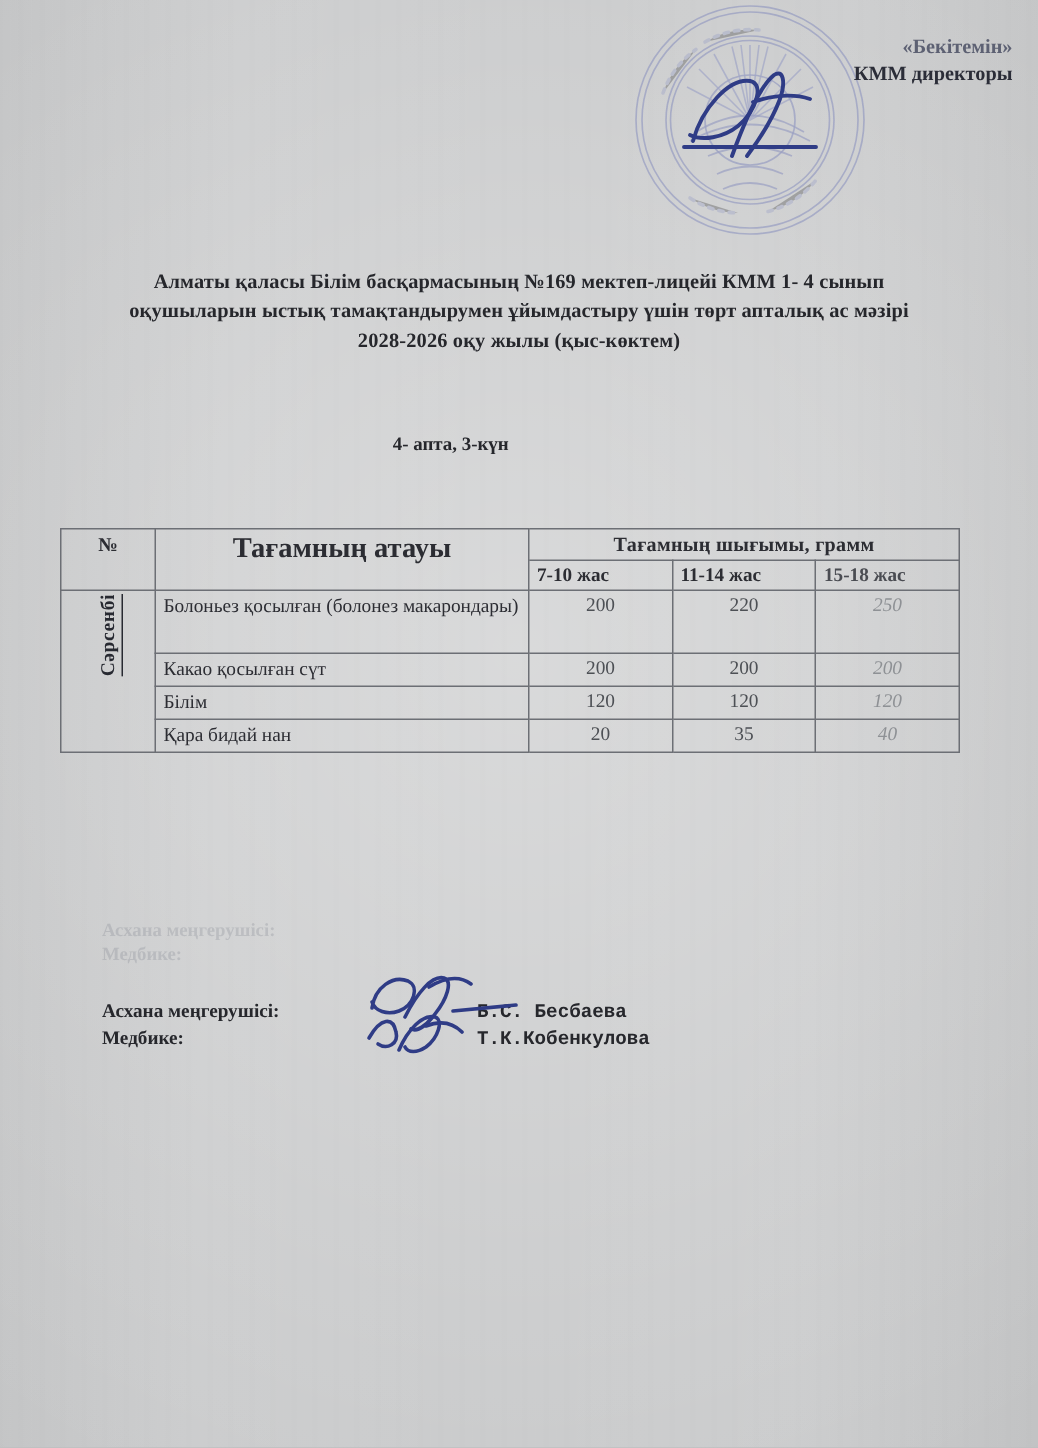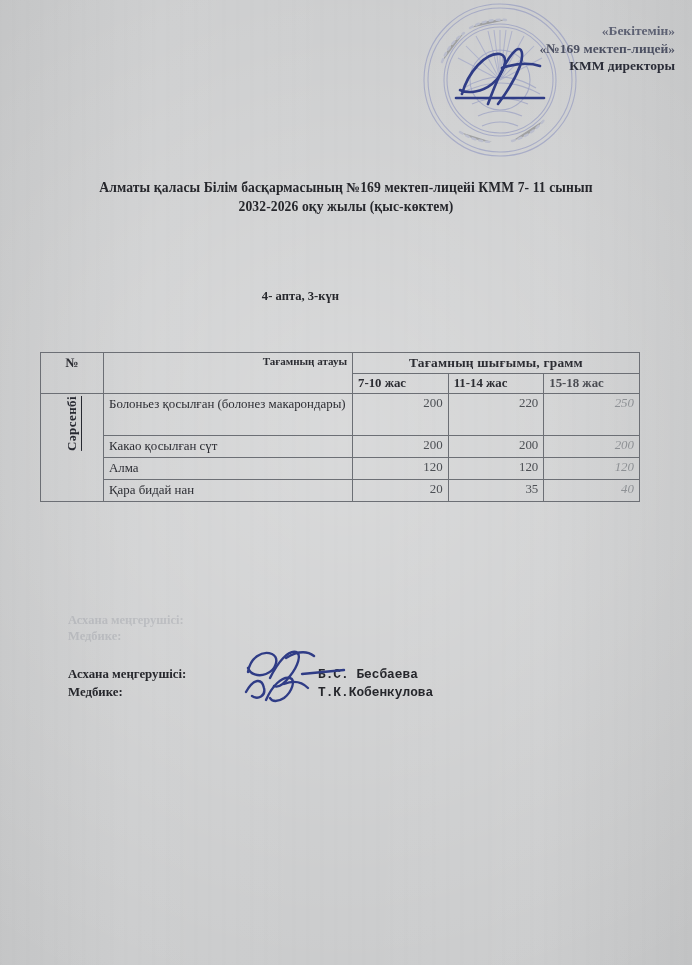--- a/index.html
+++ b/index.html
@@ -115,21 +115,21 @@
     color: #2c2d33;
   }
   #menu-table th, #menu-table td {
     border: 1px solid #6c6f75;
     padding: 2px 5px;
     vertical-align: top;
   }
   #menu-table th { font-weight: bold; }
 
   th.col-no      { width: 52px;  text-align: center; vertical-align: bottom; padding-bottom: 4px; font-size: 13px; }
-  th.col-dish    { width: 238px; text-align: right; font-size: 11px; padding-top: 3px; padding-left: 8px; }
+  th.col-dish    { width: 238px; text-align: center; font-size: 19px; padding-top: 3px; padding-left: 8px; }
   th.col-grp     { text-align: center; font-size: 13.4px; padding-top: 2px; letter-spacing: .2px; }
   th.col-age     { text-align: left; font-size: 12.8px; padding: 2px 0 3px; }
   th.col-age.a1  { width: 104px; }
   th.col-age.a2  { width: 104px; }
   th.col-age.a3  { width: 102px; color: #4a4c52; }
 
   td.c-day {
     width: 52px;
     text-align: center;
     vertical-align: middle;
@@ -147,21 +147,21 @@
     white-space: nowrap;
     color: #272931;
   }
   td.c-dish {
     text-align: left;
     padding: 2px 6px 3px 8px;
     line-height: 1.24;
     font-size: 12.9px;
   }
   td.c-val {
-    text-align: right;
+    text-align: center;
     padding-top: 2px;
     font-size: 12.9px;
     color: #4d5055;
   }
   td.c-val.faded { color: #8e9195; font-style: italic; }
 
   tr.r-tall td.c-dish, tr.r-tall td.c-val { height: 37px; }
   tr.r-norm td.c-dish, tr.r-norm td.c-val { height: 17px; }
 
   
@@ -242,36 +242,36 @@
     <g stroke="#7780c0" stroke-width="2.4" opacity="0.46" stroke-linecap="round">
       <path d="M 22 62 A 60 60 0 0 1 44 33" stroke-dasharray="3 4"></path>
       <path d="M 50 28 A 60 60 0 0 1 86 20" stroke-dasharray="3 4"></path>
       <path d="M 40 132 A 60 60 0 0 0 72 142" stroke-dasharray="3 4"></path>
       <path d="M 92 141 A 60 60 0 0 0 124 120" stroke-dasharray="3 4"></path>
     </g>
   </svg>
 
   <div id="approval">
     <span class="ln fade1">«Бекітемін»</span>
-    <span class="ln fade2">«№169 мектеп-лицей»</span>
     <span class="ln solid">КММ директоры</span>
   </div>
 
   <svg id="dir-sign" viewBox="0 0 120 68">
     <g fill="none" stroke="#2f3c86" stroke-width="2.6" stroke-linecap="round" stroke-linejoin="round">
       <path d="M10 52 C 16 30, 34 10, 48 12 C 58 14, 52 32, 40 42 C 30 50, 16 52, 8 48"></path>
       <path d="M36 62 C 44 40, 54 16, 64 8 C 70 4, 72 12, 68 24 C 62 40, 52 54, 46 62"></path>
       <path d="M50 26 C 62 22, 76 20, 88 24"></path>
       <path d="M4 56 L 92 56"></path>
     </g>
   </svg>
 
   <div id="heading">
-    <span class="h-line">Алматы қаласы  Білім басқармасының №169 мектеп-лицейі КММ 7- 11 сынып</span>
-    <span class="h-line">2032-2026  оқу жылы (қыс-көктем)</span>
+    <span class="h-line">Алматы қаласы  Білім басқармасының №169 мектеп-лицейі КММ 1- 4 сынып</span>
+    <span class="h-line">оқушыларын  ыстық тамақтандырумен ұйымдастыру үшін  төрт апталық  ас мәзірі</span>
+    <span class="h-line">2028-2026  оқу жылы (қыс-көктем)</span>
   </div>
 
   <div id="dayline">4- апта, 3-күн</div>
 
   <table id="menu-table">
     <thead>
       <tr>
         <th class="col-no" rowspan="2">№</th>
         <th class="col-dish" rowspan="2">Тағамның атауы</th>
         <th class="col-grp" colspan="3">Тағамның шығымы, грамм</th>
@@ -292,21 +292,21 @@
         <td class="c-val">220</td>
         <td class="c-val faded">250</td>
       </tr>
       <tr class="r-norm">
         <td class="c-dish">Какао қосылған сүт</td>
         <td class="c-val">200</td>
         <td class="c-val">200</td>
         <td class="c-val faded">200</td>
       </tr>
       <tr class="r-norm">
-        <td class="c-dish">Алма</td>
+        <td class="c-dish">Білім</td>
         <td class="c-val">120</td>
         <td class="c-val">120</td>
         <td class="c-val faded">120</td>
       </tr>
       <tr class="r-norm">
         <td class="c-dish">Қара бидай нан</td>
         <td class="c-val">20</td>
         <td class="c-val">35</td>
         <td class="c-val faded">40</td>
       </tr>

